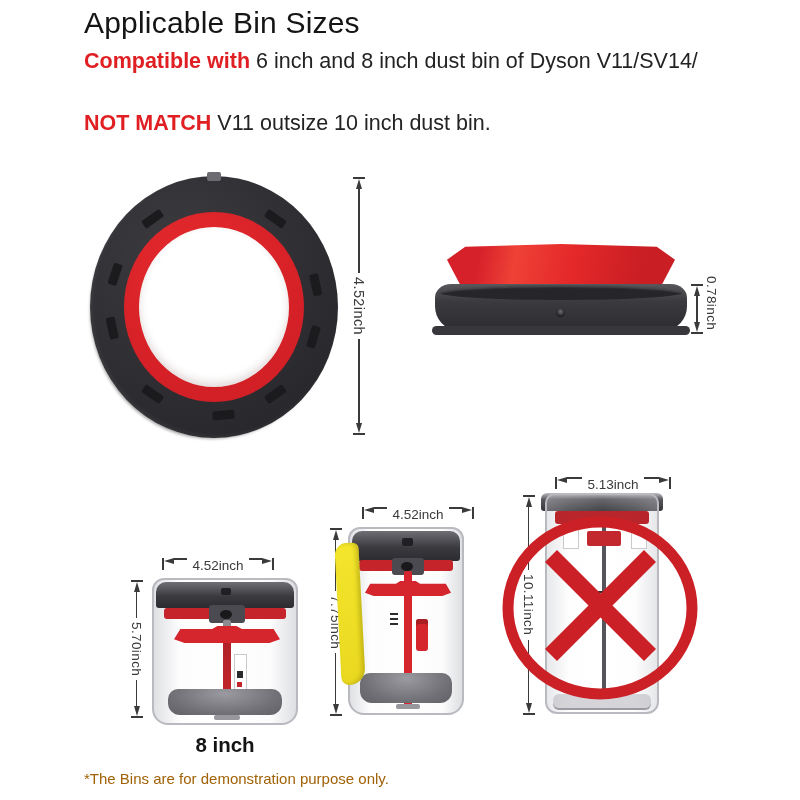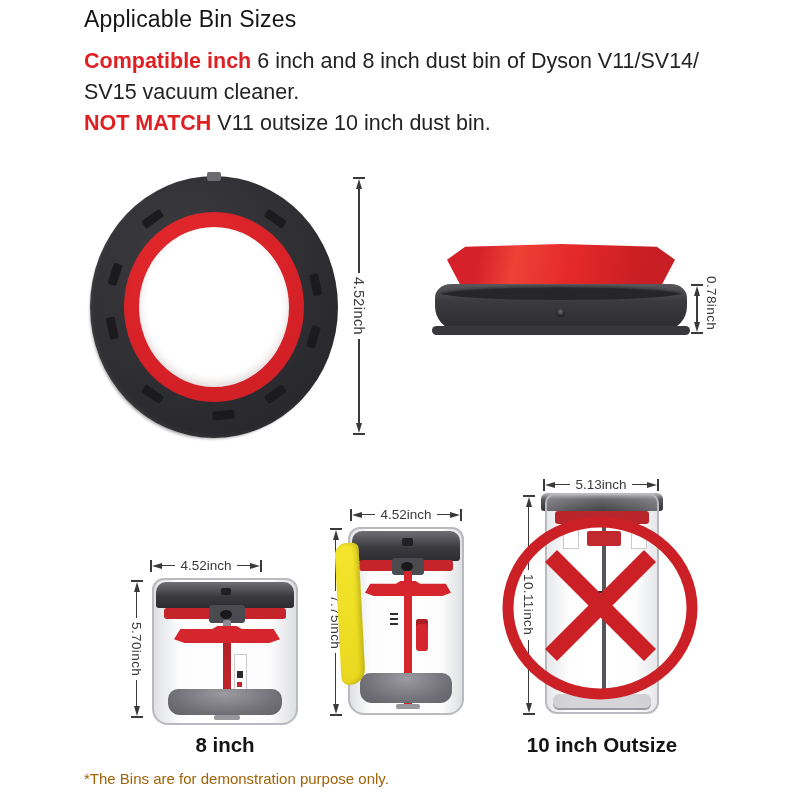--- a/index.html
+++ b/index.html
@@ -1,25 +1,25 @@
 <!DOCTYPE html>
 <html><head>
 <meta charset="utf-8">
 <style>
   html,body { margin:0; padding:0; background:#ffffff; }
   .canvas {
     position:relative; width:800px; height:800px; background:#ffffff;
     font-family:"Liberation Sans", sans-serif; color:#1f1f1f; overflow:hidden;
   }
   
-  .title { position:absolute; left:84px; top:6px; font-size:23px; color:#151515; letter-spacing:.2px; }
+  .title { position:absolute; left:84px; top:6px; font-size:30px; color:#151515; letter-spacing:.2px; }
   .intro { position:absolute; left:84px; top:46px; width:672px; font-size:21.5px; line-height:31px; color:#232323; }
   .red-b { color:#e01f23; font-weight:bold; }
   
-  .hdim { position:absolute; display:flex; align-items:center; color:#3a3a3a; }
+  .hdim { position:absolute; display:flex; color:#3a3a3a;margin-left:12px; }
   .hdim .htick { width:2px; height:12px; background:#3a3a3a; }
   .hdim .arr-left { width:0; height:0; border-top:3.5px solid transparent; border-bottom:3.5px solid transparent; border-right:10px solid #3a3a3a; }
   .hdim .arr-right { width:0; height:0; border-top:3.5px solid transparent; border-bottom:3.5px solid transparent; border-left:10px solid #3a3a3a; }
   .hdim .hline { height:1.5px; flex:1; background:#3a3a3a; }
   .hdim .hlabel { font-size:13.5px; padding:0 5px; white-space:nowrap; }
   .vdim { position:absolute; display:flex; flex-direction:column; align-items:center; color:#3a3a3a; }
   .vdim .vtick { height:2px; width:12px; background:#3a3a3a; }
   .vdim .arr-up { width:0; height:0; border-left:3.5px solid transparent; border-right:3.5px solid transparent; border-bottom:10px solid #3a3a3a; }
   .vdim .arr-down { width:0; height:0; border-left:3.5px solid transparent; border-right:3.5px solid transparent; border-top:10px solid #3a3a3a; }
   .vdim .vline { width:1.5px; flex:1; background:#3a3a3a; }
@@ -71,22 +71,22 @@
   .footnote { position:absolute; left:84px; top:770px; font-size:15px; color:#a16207; }
   svg.prohibit { position:absolute; left:500px; top:515px; z-index:5; }
 </style>
 </head>
 <body>
 
 <div class="canvas">
 
   <div class="title">Applicable Bin Sizes</div>
   <div class="intro">
-    <span class="red-b">Compatible inch</span><span> 6 inch and 8 inch dust bin of Dyson V11/SV14/</span><br>
-    <span>SV15 vacuum cleaner.</span><br>
+    <span class="red-b">Compatible with</span><span> 6 inch and 8 inch dust bin of Dyson V11/SV14/</span><br>
+    <br>
     <span class="red-b">NOT MATCH</span><span> V11 outsize 10 inch dust bin.</span>
   </div>
 
   <div class="seal-front">
     <div class="sf-outer"></div>
     <div class="sf-notch" style="transform:rotate(35deg)  translateY(-107px);"></div>
     <div class="sf-notch" style="transform:rotate(78deg)  translateY(-104px);"></div>
     <div class="sf-notch" style="transform:rotate(107deg) translateY(-104px);"></div>
     <div class="sf-notch" style="transform:rotate(145deg) translateY(-107px);"></div>
     <div class="sf-notch" style="transform:rotate(175deg) translateY(-109px);"></div>
@@ -229,16 +229,15 @@
       <div class="mini-sticker" style="left:84px; top:34px; width:14px; height:18px; background:rgba(255,255,255,.85);"></div>
       <div class="barcode" style="left:50px; top:96px; width:12px; height:16px;"></div>
       <div style="position:absolute; left:6px; right:6px; bottom:4px; height:14px; background:rgba(190,191,197,.65); border-radius:6px; box-shadow:0 2px 0 #9a9aa0;"></div>
     </div>
   </div>
   <svg class="prohibit" width="200" height="190" viewBox="0 0 200 190">
     <ellipse cx="100" cy="93" rx="92" ry="86" fill="none" stroke="#cc2027" stroke-width="11"></ellipse>
     <line x1="51" y1="41" x2="150" y2="140" stroke="#cc2027" stroke-width="17"></line>
     <line x1="150" y1="41" x2="51" y2="140" stroke="#cc2027" stroke-width="17"></line>
   </svg>
-  <div class="bin-label" style="left:512px; width:180px;">10 inch Outsize</div>
 
   <div class="footnote">*The Bins are for demonstration purpose only.</div>
 </div>
 
 </body></html>

